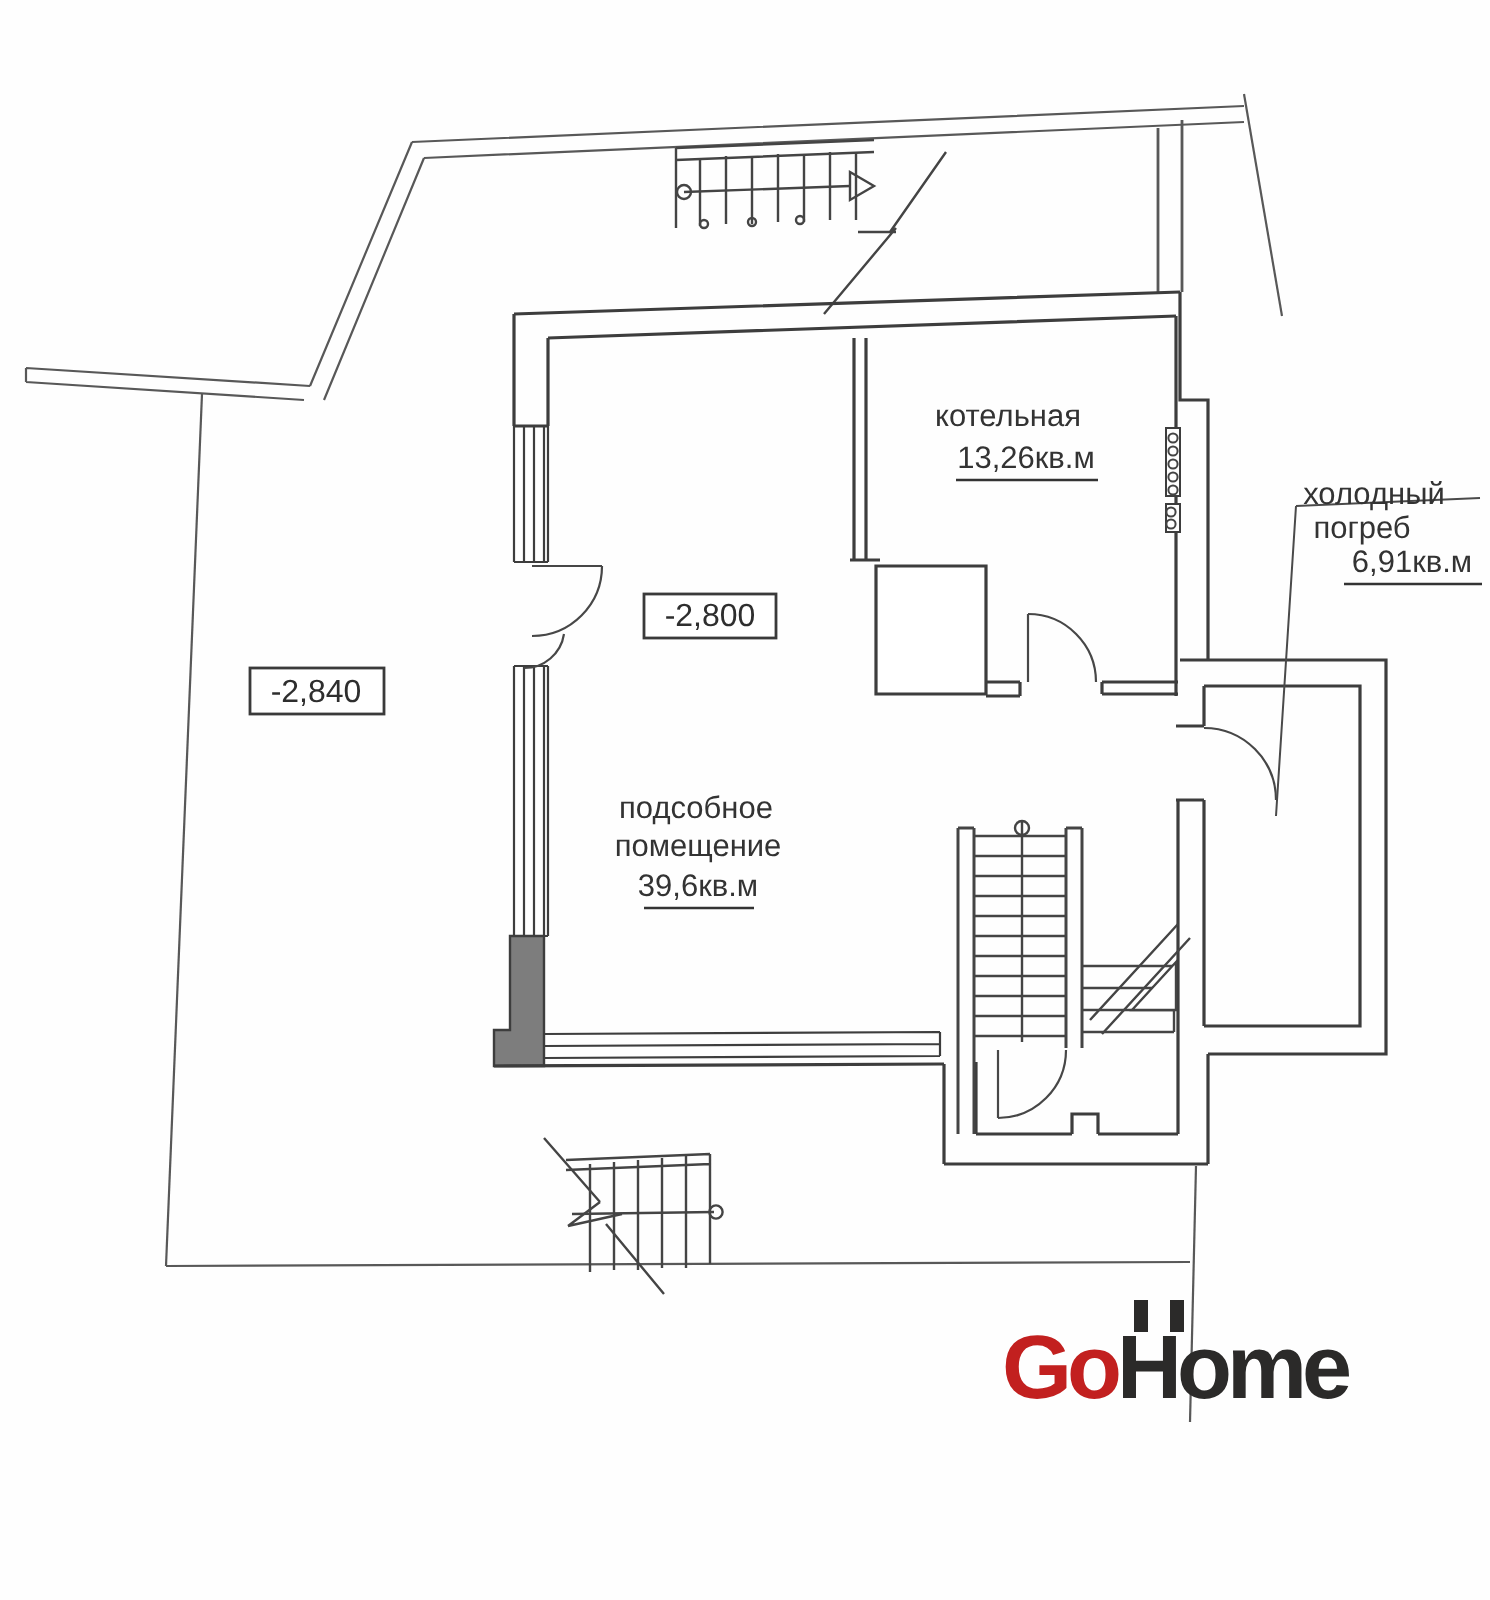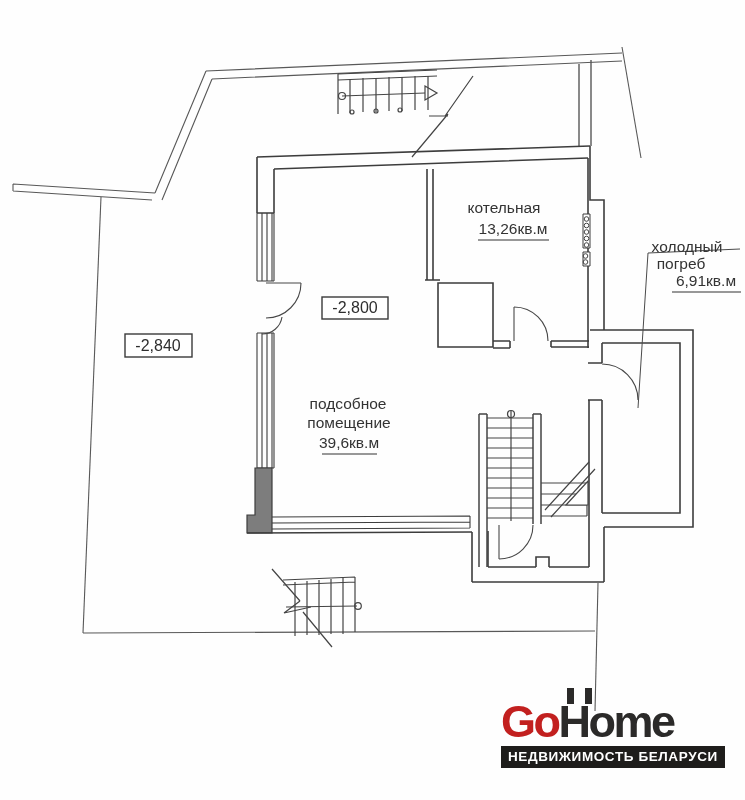--- a/index.html
+++ b/index.html
@@ -5,21 +5,21 @@
   html,body{margin:0;padding:0;background:#ffffff;}
   body{width:745px;height:800px;position:relative;overflow:hidden;
        font-family:"Liberation Sans",sans-serif;}
   .stage{position:absolute;left:0;top:0;width:745px;height:800px;background:#fefefe;}
   svg{position:absolute;left:0;top:0;}
   svg text{fill:#333;font-family:"Liberation Sans",sans-serif;}
   .room-name{font-size:15.5px;}
   .room-area{font-size:15.5px;}
   .elev-text{font-size:16px;fill:#2e2e2e;}
   
-  .logo{position:absolute;left:501px;top:699px;width:220px;z-index:5;}
+  .logo{position:absolute;left:501px;top:661px;width:220px;z-index:5;}
   .logo-word{position:relative;font-weight:800;font-size:45px;line-height:1.0;
              letter-spacing:-2.5px;white-space:nowrap;}
   .logo-go{color:#c2201f;}
   .logo-home{color:#2b2a29;}
   .chimney{position:absolute;width:7px;height:16px;background:#2b2a29;top:-11px;}
   .chimney.c1{left:66px;}
   .chimney.c2{left:84px;}
   .logo-bar{display:inline-block;background:#1e1d1b;color:#ffffff;font-weight:700;
             font-size:13.5px;letter-spacing:.6px;padding:3px 7px 4px 7px;margin-top:2px;
             white-space:nowrap;}
@@ -176,15 +176,14 @@
     </g>
   </g>
 </svg>
 
   <div class="logo">
     <div class="logo-word">
       <span class="chimney c1"></span>
       <span class="chimney c2"></span>
       <span class="logo-go">Go</span><span class="logo-home">Home</span>
     </div>
-    <div class="logo-bar">НЕДВИЖИМОСТЬ БЕЛАРУСИ</div>
   </div>
 </div>
 
 </body></html>

